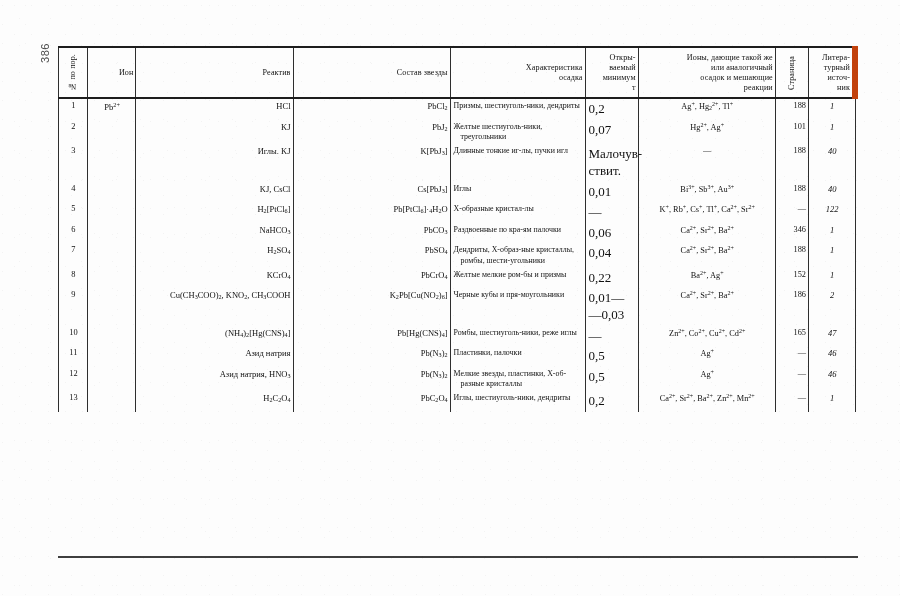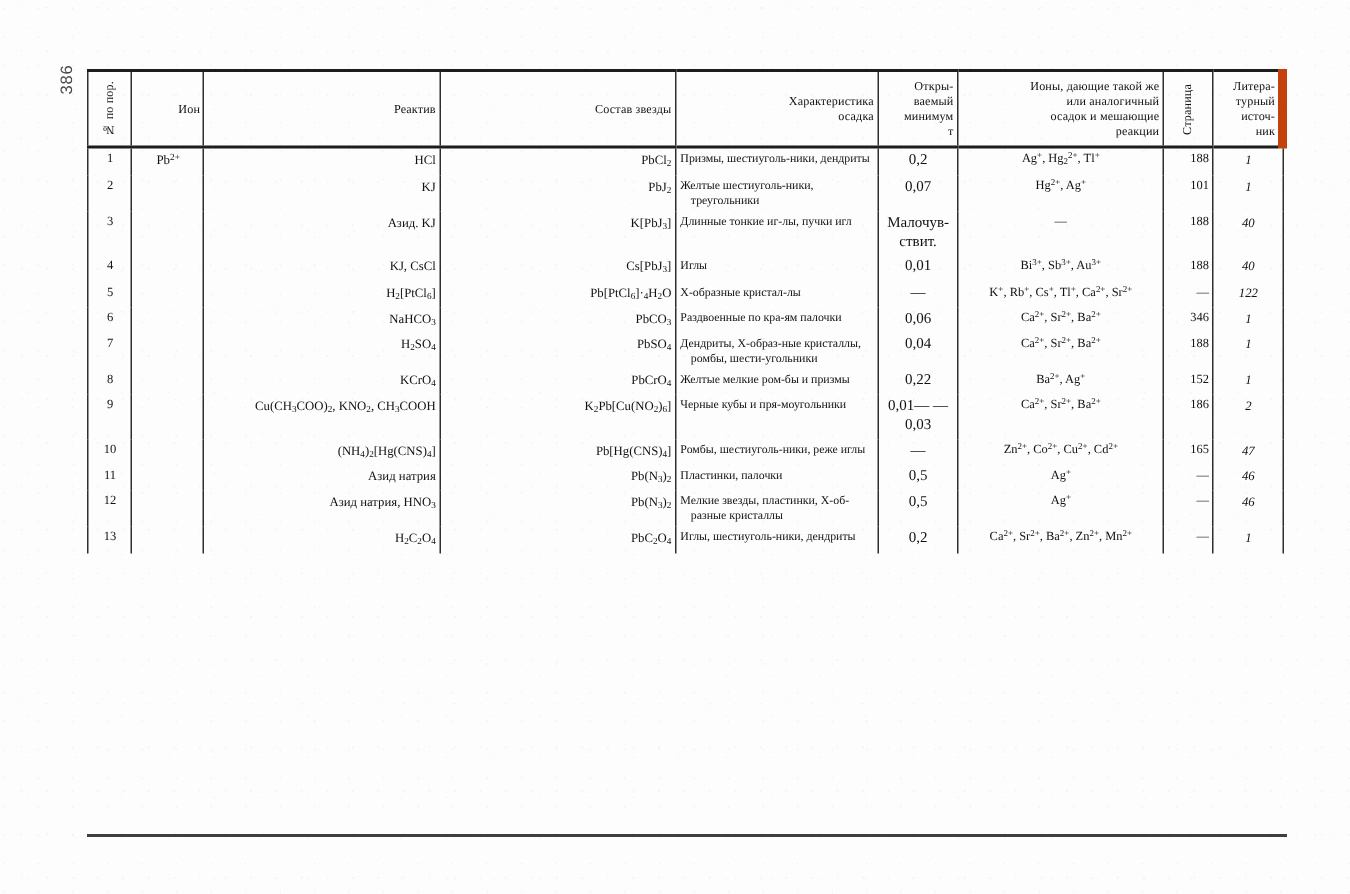--- a/index.html
+++ b/index.html
@@ -123,22 +123,22 @@
     padding-left: 4px;
     padding-right: 2px;
     text-indent: 0;
   }
   td.char .hang {
     display: block;
     padding-left: 7px;
     text-indent: -7px;
   }
   td.min {
-    text-align: center;
-    font-size: 10px;
+    text-align: left;
+    font-size: 13px;
     padding-top: 4px;
     margin-left: 11px;
   }
   td.ions {
     text-align: center;
     font-size: 8.3px;
     padding-top: 4px;
   }
   td.page {
     text-align: right;
@@ -246,21 +246,21 @@
             <td class="char">
               <span class="hang">Желтые шестиуголь-ники, треугольники</span>
             </td>
             <td class="min">0,07</td>
             <td class="ions">Hg<sup>2+</sup>, Ag<sup>+</sup></td>
             <td class="page">101</td>
             <td class="ref">1</td>
           </tr>
           <tr>
             <td class="num">3</td>
-            <td class="reag">Азид. KJ</td>
+            <td class="reag">Иглы. KJ</td>
             <td class="comp">K[PbJ<sub>3</sub>]</td>
             <td class="char">
               <span class="hang">Длинные тонкие иг-лы, пучки игл</span>
             </td>
             <td class="min">Малочув-ствит.</td>
             <td class="ions">—</td>
             <td class="page">188</td>
             <td class="ref">40</td>
           </tr>
           <tr>

